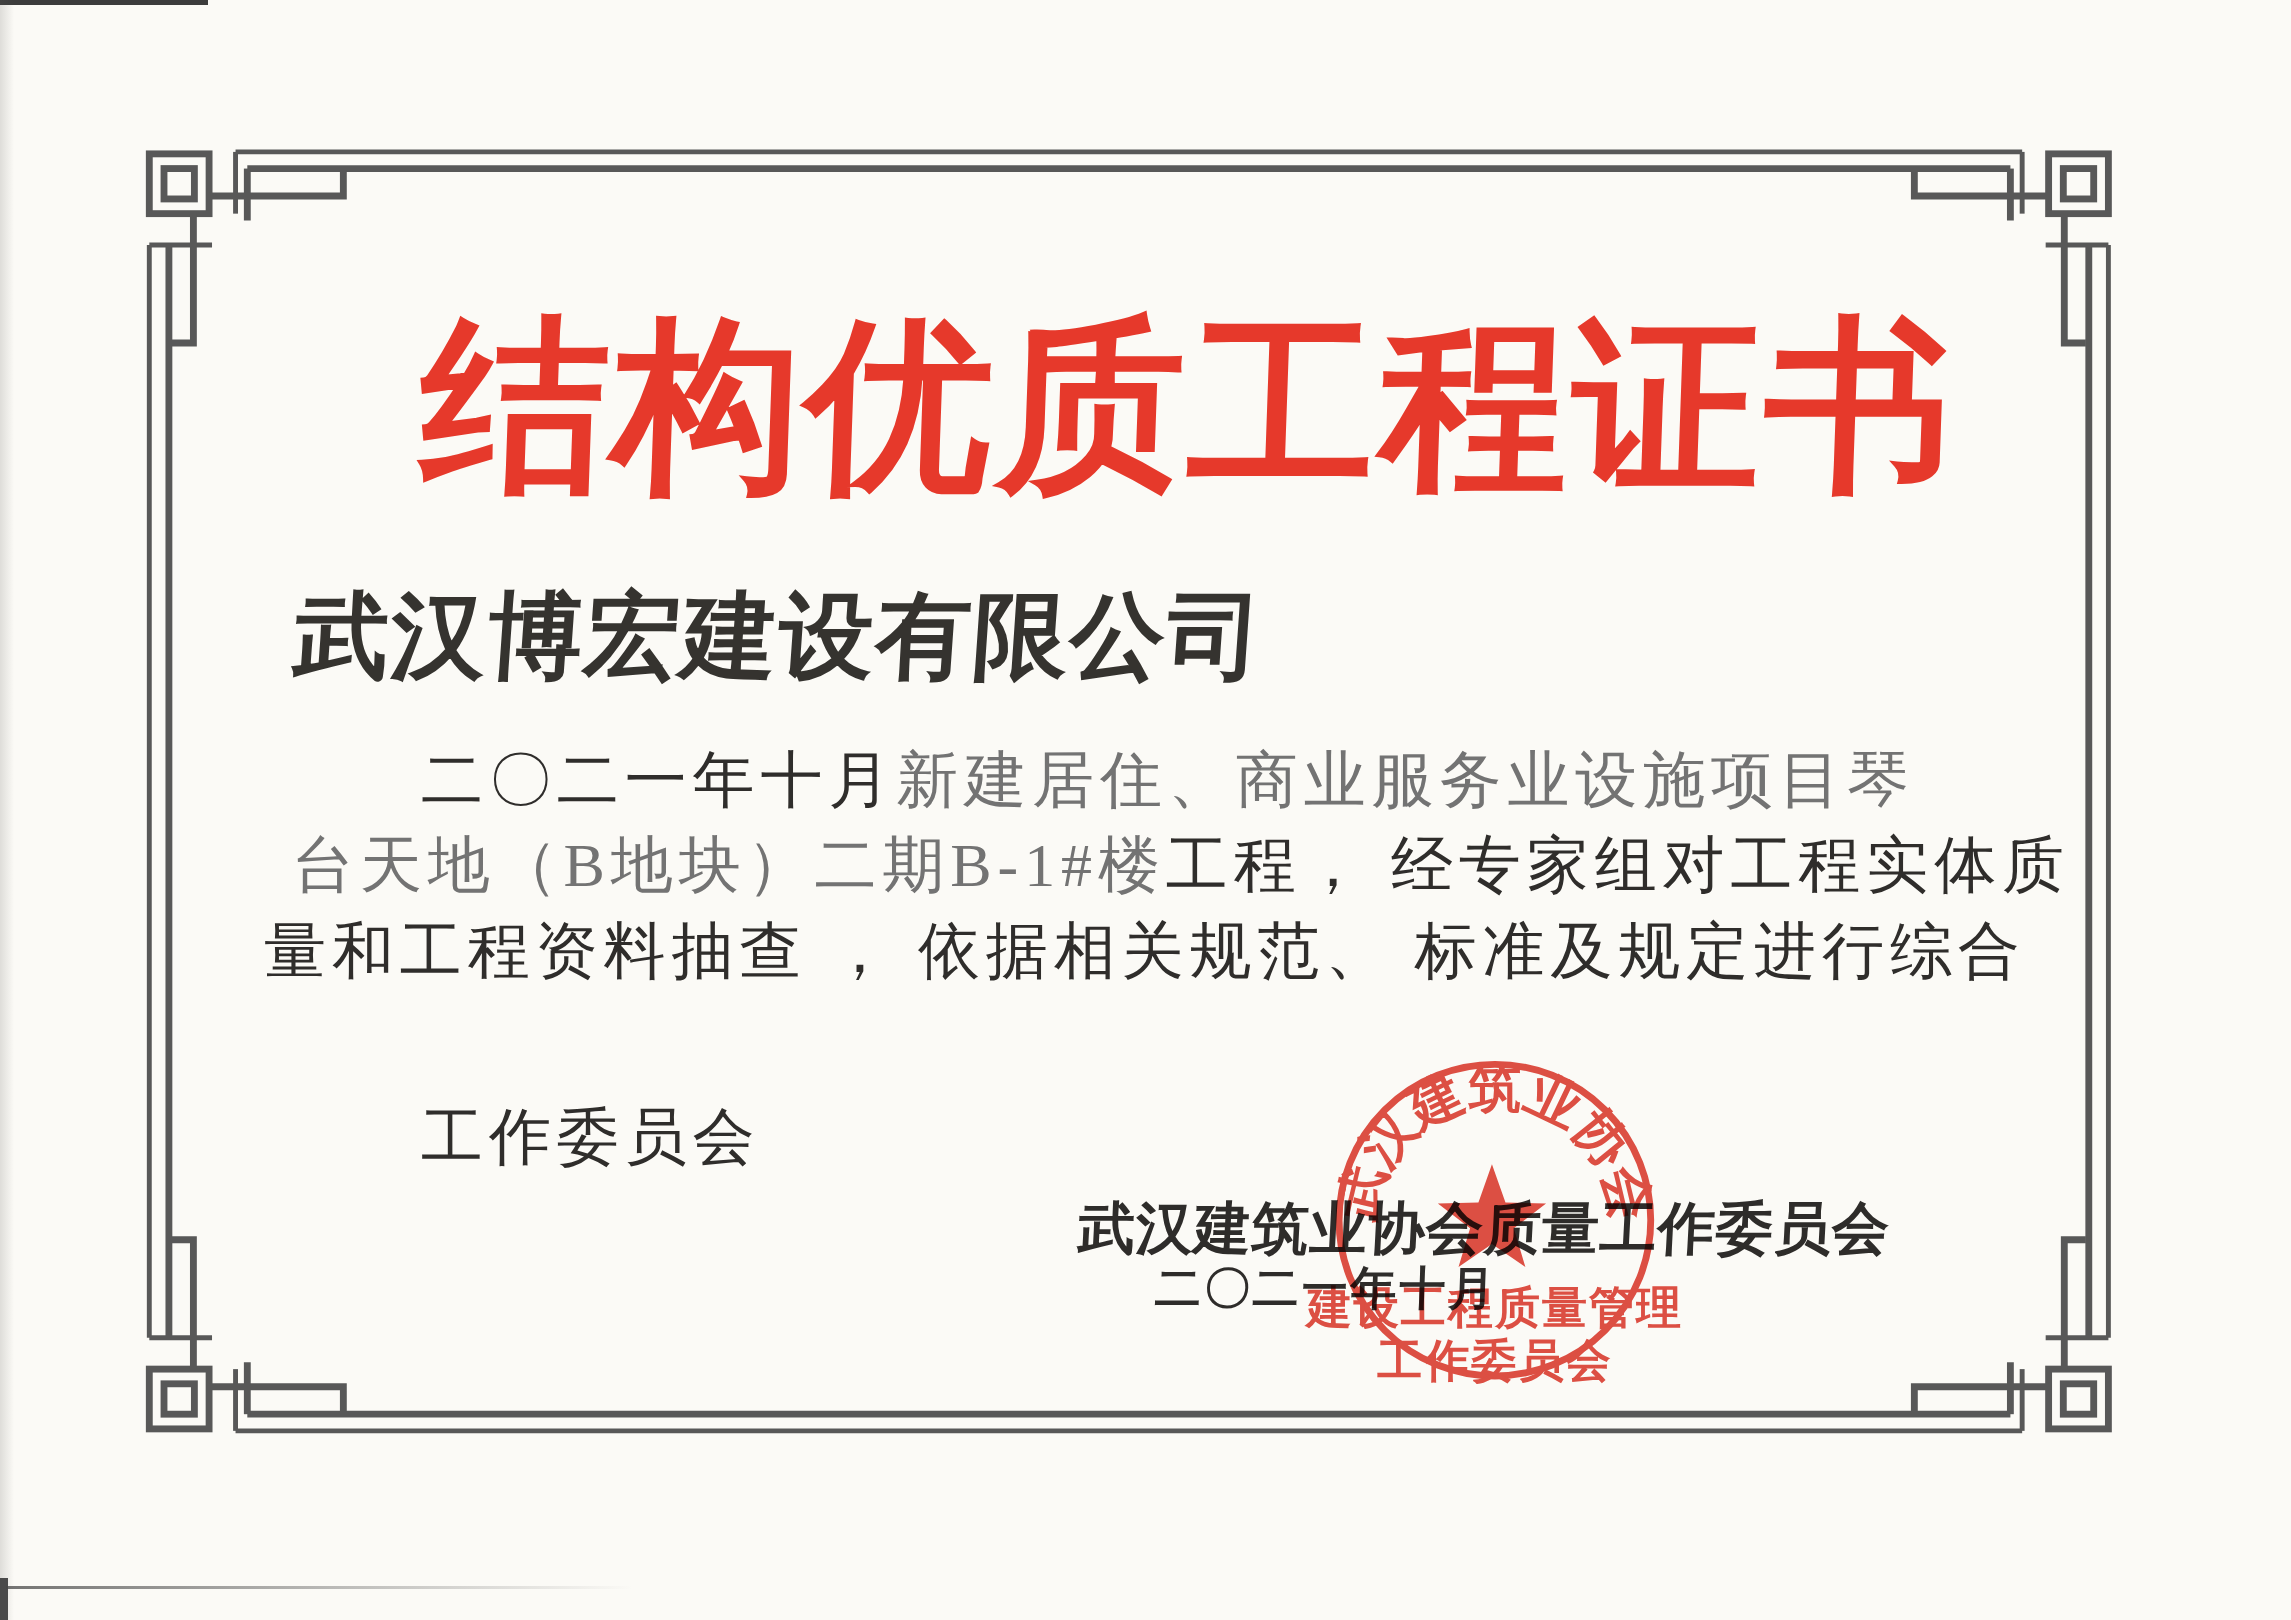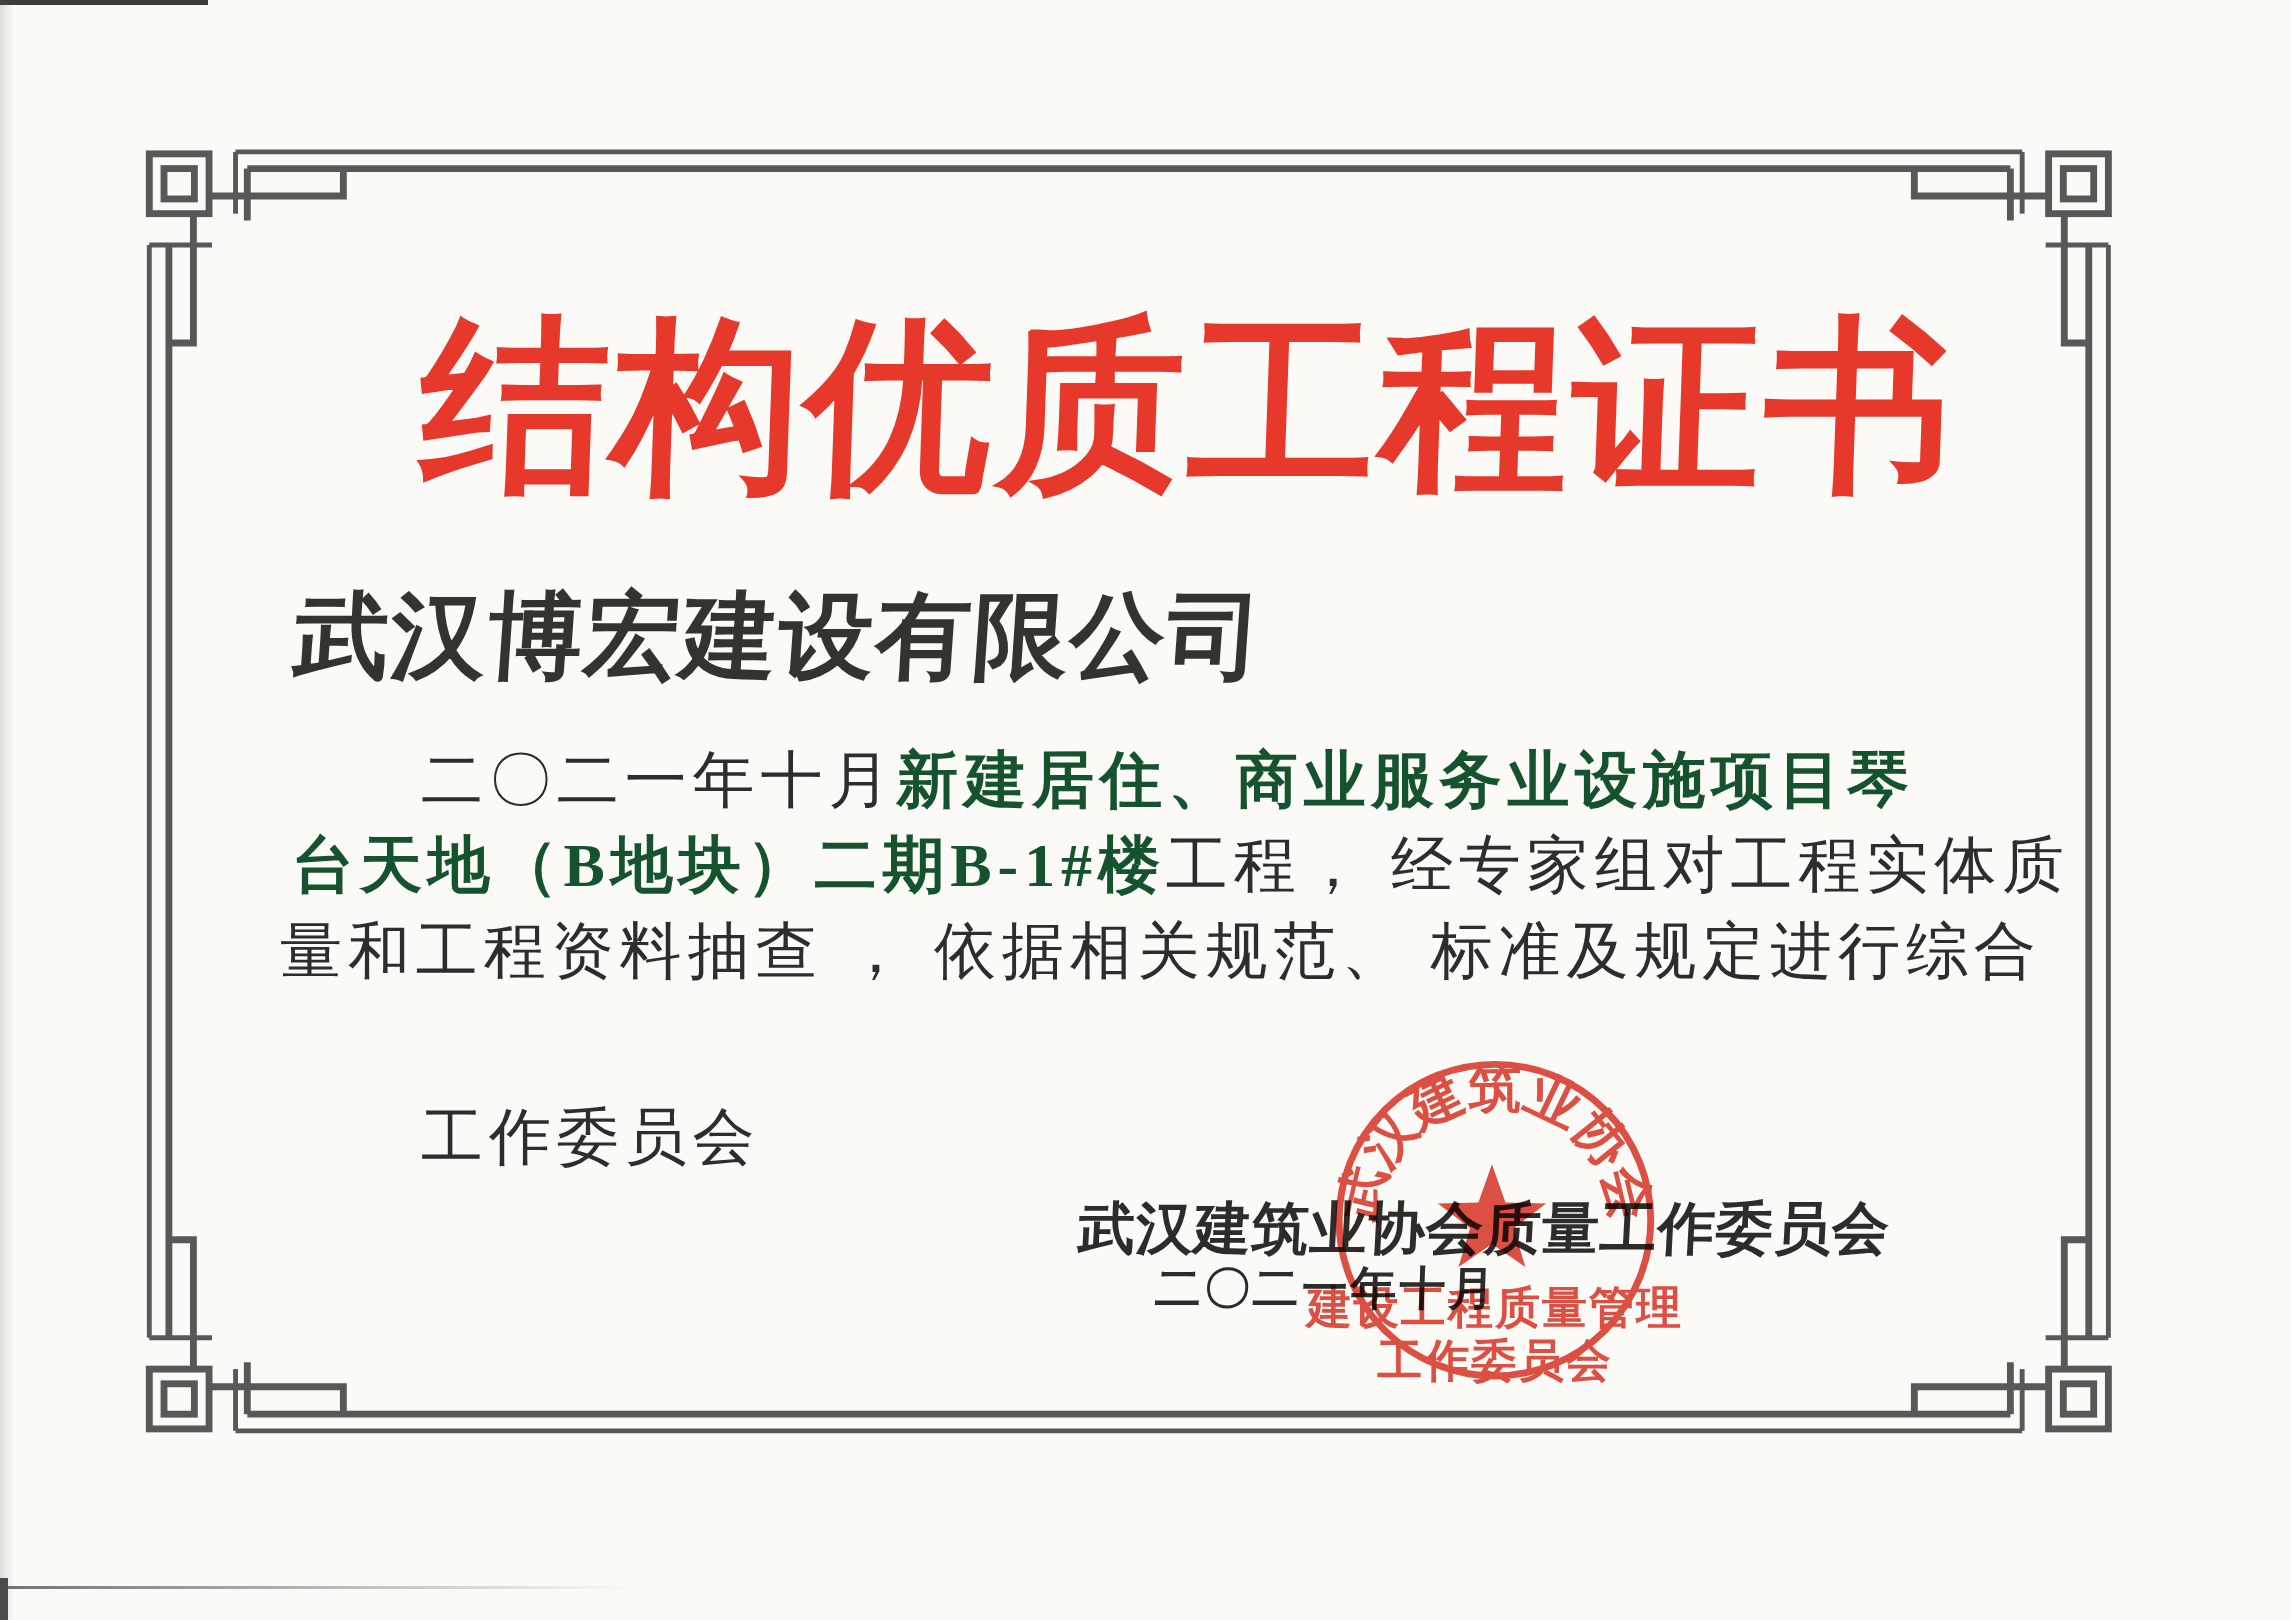--- a/index.html
+++ b/index.html
@@ -27,24 +27,24 @@
     font-size:188px;font-weight:700;letter-spacing:3.9px;
     color:#e6392b;text-align:center;
     transform:skewX(-2deg);
   }
   #company{
     left:294px;top:590px;
     font-size:95px;font-weight:600;color:#35332f;
     letter-spacing:2px;transform:skewX(-4deg);
   }
   .bodyline{font-size:62px;color:#2f2d2b;letter-spacing:5.9px;}
-  .red{color:#14532d;font-weight:700;}
+  .red{color:#737373;font-weight:400;}
   #line1{left:421px;top:749px;}
   #line2{left:292px;top:834px;text-align:right;}
-  #line3{left:280px;top:920px;text-align:center;}
+  #line3{left:264px;top:920px;text-align:center;}
   #line4{left:280px;top:1015px;}
   #line5{left:421px;top:1106px;}
   #issuer{
     left:1078px;top:1200px;
     font-size:57px;color:#2e2c2a;letter-spacing:1px;
     transform:skewX(-3deg);font-weight:600;
   }
   #date{
     left:1155px;top:1266px;
     font-size:46px;color:#2e2c2a;letter-spacing:2.9px;

